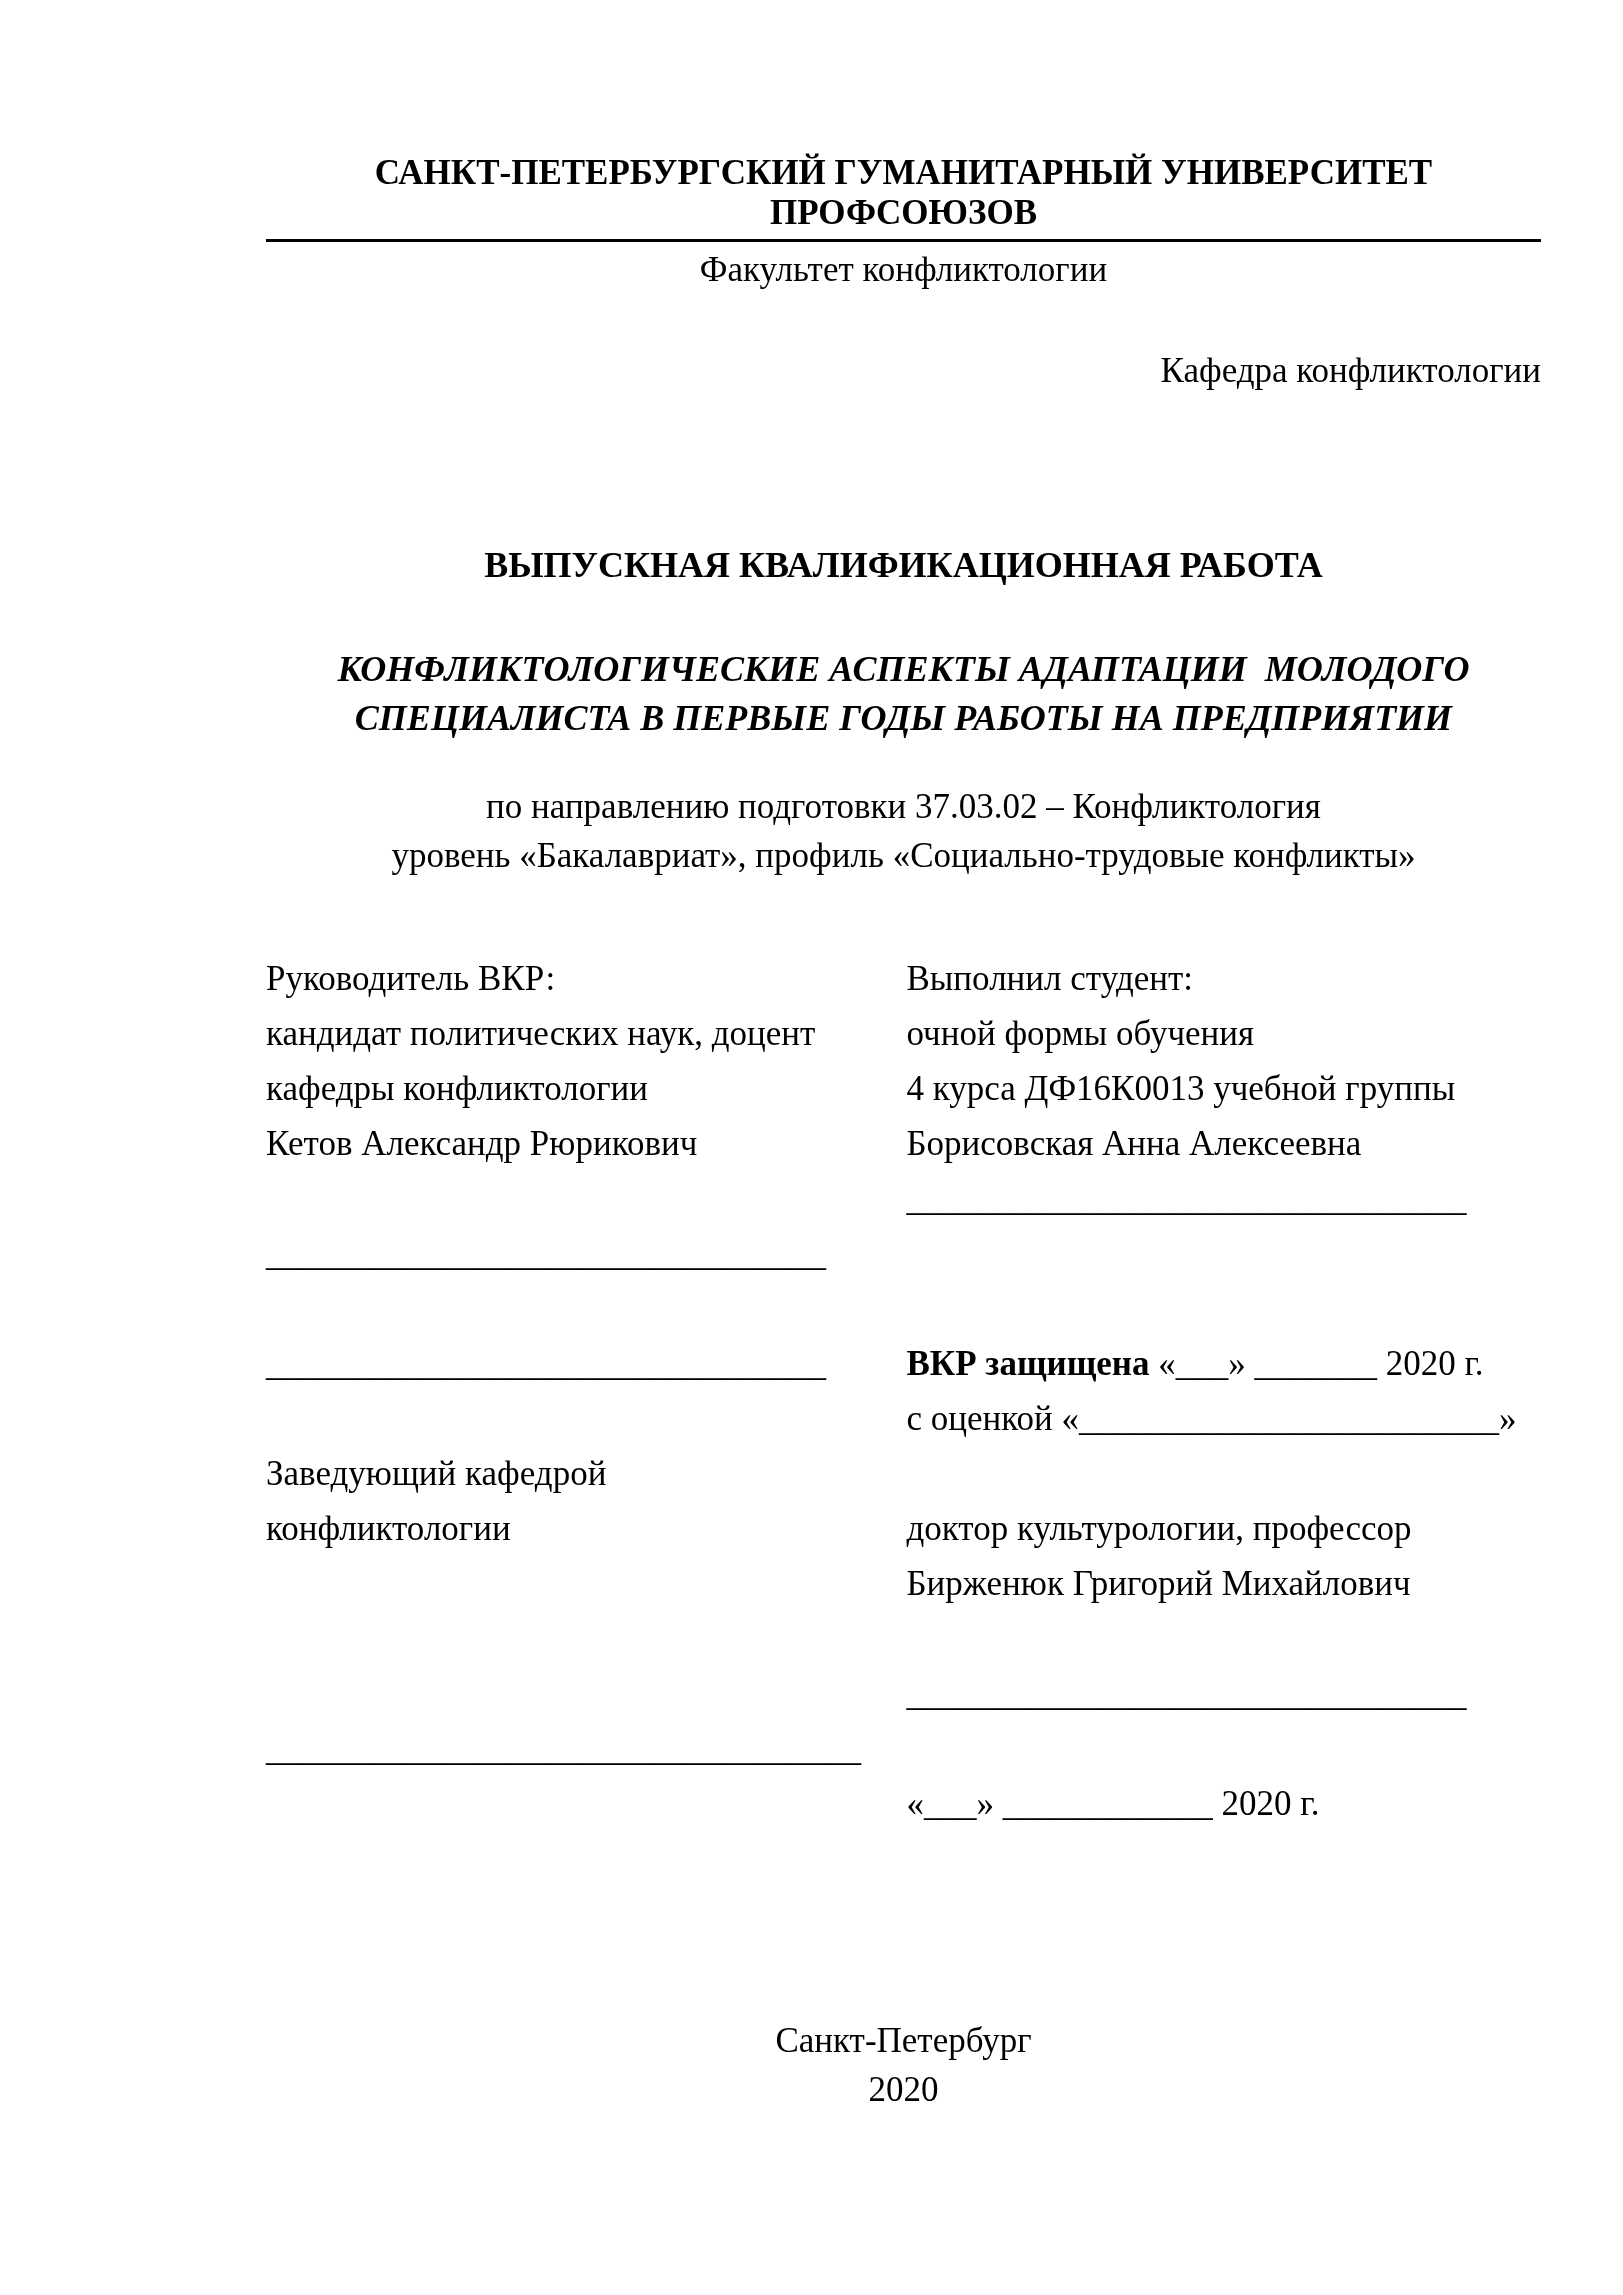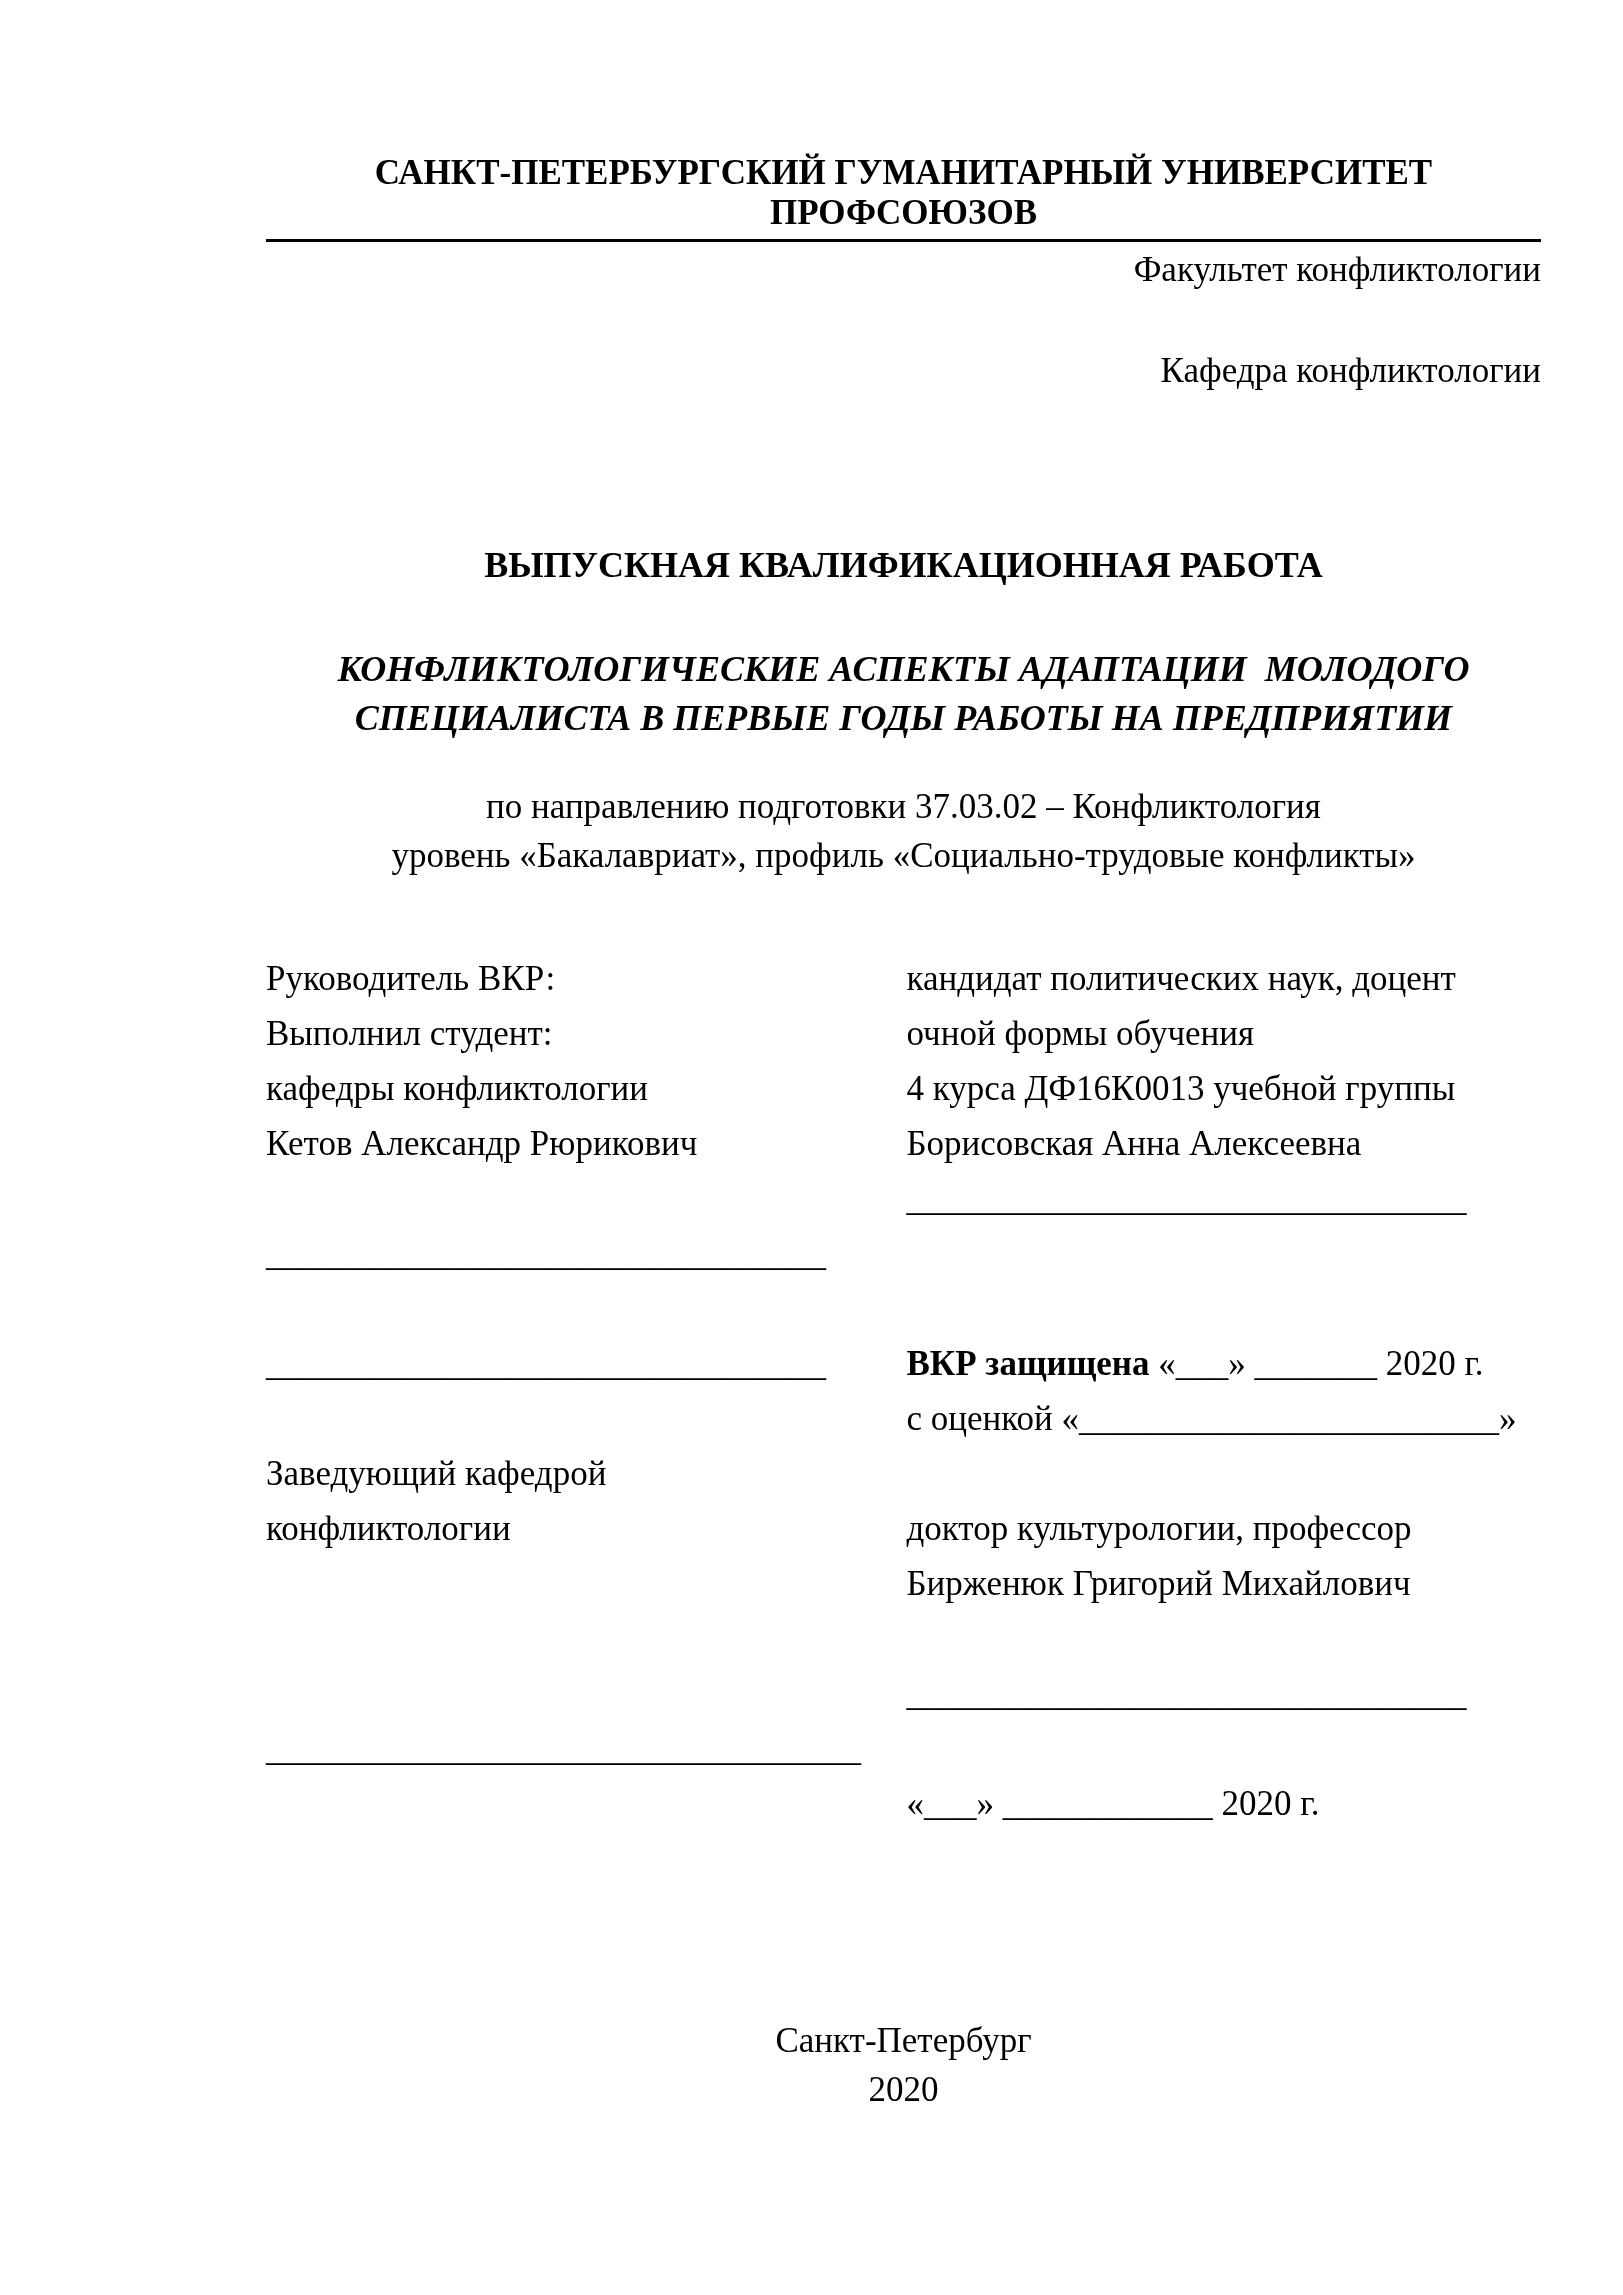--- a/index.html
+++ b/index.html
@@ -19,21 +19,21 @@
   }
   .university {
     font-size: 35px;
     font-weight: bold;
     text-align: center;
     padding-bottom: 6.3px;
     border-bottom: 3.1px solid #000;
   }
   .faculty {
     font-size: 35px;
-    text-align: right;
+    text-align: center;
     margin-top: 7.9px;
   }
   .department {
     font-size: 35px;
     text-align: right;
     margin-top: 61px;
   }
   .work-type {
     font-size: 36px;
     font-weight: bold;
@@ -93,23 +93,23 @@
   </div>
 
   <div class="program">
     <div>по направлению подготовки 37.03.02 – Конфликтология</div>
     <div>уровень «Бакалавриат», профиль «Социально-трудовые конфликты»</div>
   </div>
 
   <div class="grid">
 
     <div class="cell">Руководитель ВКР:</div>
+    <div class="cell">Выполнил студент:</div>
+
     <div class="cell">кандидат политических наук, доцент</div>
-
-    <div class="cell">Выполнил студент:</div>
     <div class="cell">очной формы обучения</div>
 
     <div class="cell">кафедры конфликтологии</div>
     <div class="cell">4 курса ДФ16К0013 учебной группы</div>
 
     <div class="cell">Кетов Александр Рюрикович</div>
     <div class="cell">Борисовская Анна Алексеевна</div>
 
     <div class="cell"></div>
     <div class="cell">________________________________</div>

